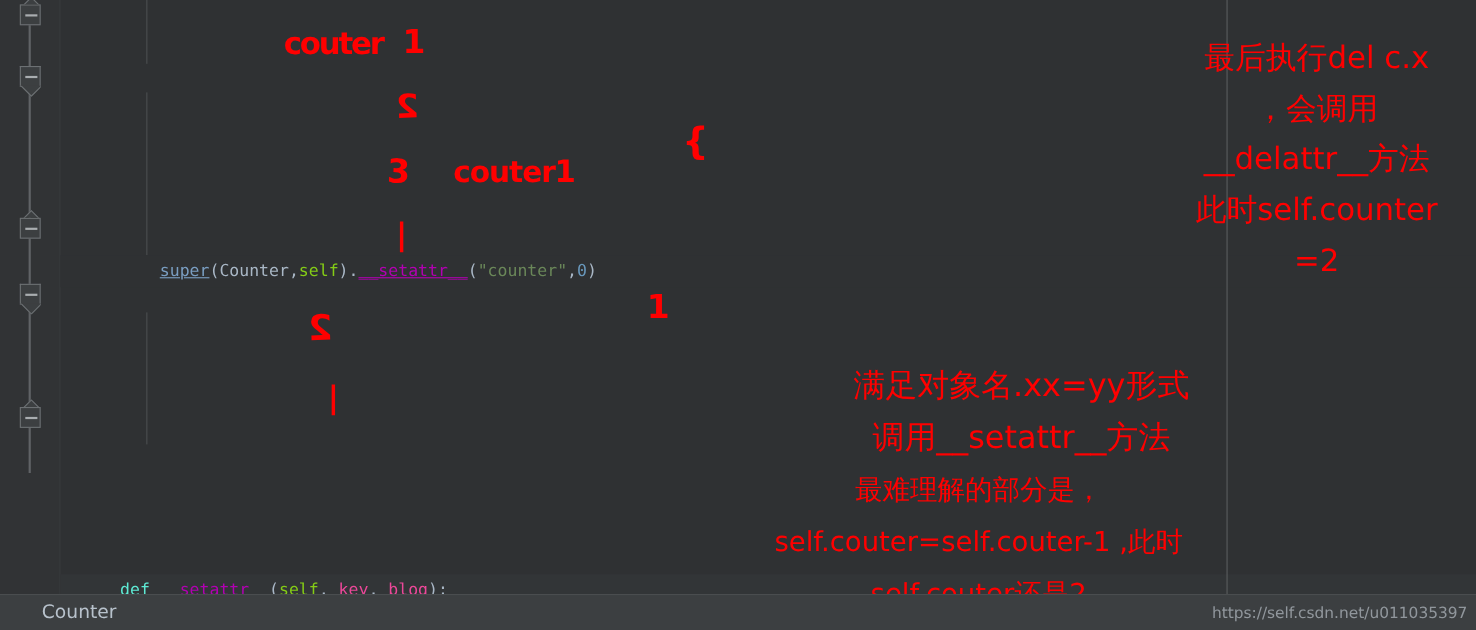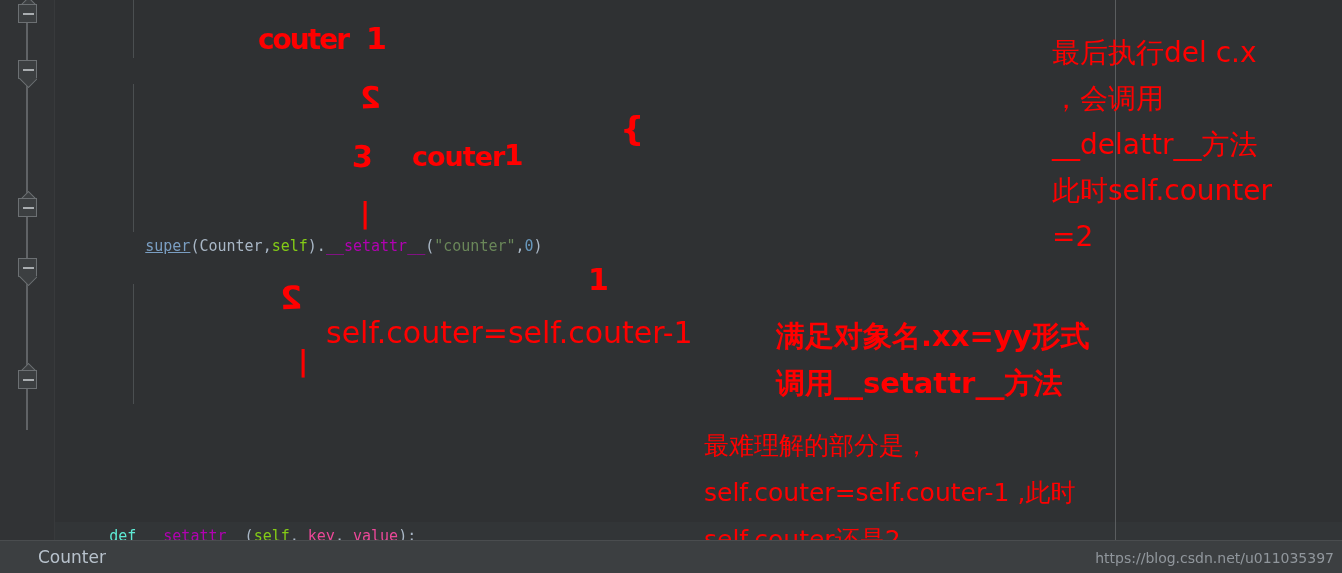--- a/index.html
+++ b/index.html
@@ -69,38 +69,38 @@
   #indent-guide-3{ position:absolute; left:78px; top:284px;width:1px; height:120px; background:#4b4f51; }
 
   
   #col-guide{ position:absolute; left:1115px; top:0; width:1px; height:540px; background:#5a5d5f; }
 
   
   .kw   { color:#5eead4; }
   .fn   { color:#7a9ec2;text-decoration:underline; }
   .cls  { color:#a9b7c6; }
   .self { color:#84cc16; }
-  .dund { color:#b200b2; }
+  .dund { color:#b200b2; text-decoration:underline; }
   .str  { color:#6a8759; }
   .num  { color:#6897bb; }
   .pun  { color:#a9b7c6; }
   .plain{ color:#ec4899; }
 
   
   .hand{
     position:absolute; color:#ff0000; font-weight:bold;
     font-family:"DejaVu Sans","Liberation Sans",sans-serif;
     line-height:1;
   }
 
   
   .anno{
     position:absolute; color:#ff0000;
     font-family:"DejaVu Sans","Liberation Sans",sans-serif;
-    font-size:27px; line-height:44px; white-space:pre-wrap;
+    font-size:27px; line-height:44px; white-space:pre-wrap;text-align:center;
   }
 
   
   #statusbar{
     position:absolute; left:0; bottom:0; width:1342px; height:33px;
     background:#3c3f41; border-top:1px solid #4a4d4f;
   }
   #status-text{
     position:absolute; left:38px; top:6px;
     color:#b8c2cc; font-size:17px;
@@ -161,21 +161,21 @@
     <div id="indent-guide-2"></div>
     <div id="indent-guide-3"></div>
 
     
     <div class="line banddark"><span class="plain">        </span><span class="fn">super</span><span class="pun">(</span><span class="cls">Counter</span><span class="pun">,</span><span class="self">self</span><span class="pun">).</span><span class="dund">__setattr__</span><span class="pun">(</span><span class="str">"counter"</span><span class="pun">,</span><span class="num">0</span><span class="pun">)</span></div>
 
     
     <div class="line"></div>
 
     
-    <div class="line band"><span class="plain">    </span><span class="kw">def</span><span class="plain"> </span><span class="dund">__setattr__</span><span class="pun">(</span><span class="self">self</span><span class="pun">, </span><span class="plain">key</span><span class="pun">, </span><span class="plain">value</span><span class="pun">):</span></div>
+    <div class="line band"><span class="plain">    </span><span class="kw">def</span><span class="plain"> </span><span class="dund">__setattr__</span><span class="pun">(</span><span class="self">self</span><span class="pun">, </span><span class="plain">key</span><span class="pun">, </span><span class="plain">blog</span><span class="pun">):</span></div>
 
     
     
 
     
     
 
     
     
 
@@ -241,27 +241,26 @@
   <div class="hand" style="left:588px; top:265px; font-size:30px;">1</div>
 
   <div class="hand" style="left:298px; top:348px; font-size:28px;">|</div>
 
   <div class="anno" style="left:1052px; top:30px; width:290px; font-size:28px; line-height:46px;">最后执行del c.x
 ，会调用
 __delattr__方法
 此时self.counter
 =2</div>
 
-  <div class="anno" style="left:326px; top:313px; font-size:30px; line-height:40px;">self.couter=self.couter-1</div>
-
-  <div class="anno" style="left:776px; top:313px; font-size:29px; line-height:47px;font-weight:bold;">满足对象名.xx=yy形式
+
+  <div class="anno" style="left:776px; top:327px; font-size:29px; line-height:47px;">满足对象名.xx=yy形式
 调用__setattr__方法</div>
 
   <div class="anno" style="left:704px; top:422px; font-size:25px; line-height:47px;">最难理解的部分是，
 self.couter=self.couter-1 ,此时
 self.couter还是2</div>
 
 </div>
 
 <div id="statusbar">
   <div id="status-text">Counter</div>
-  <div id="watermark">https://blog.csdn.net/u011035397</div>
+  <div id="watermark">https://self.csdn.net/u011035397</div>
 </div>
 
 </body></html>

